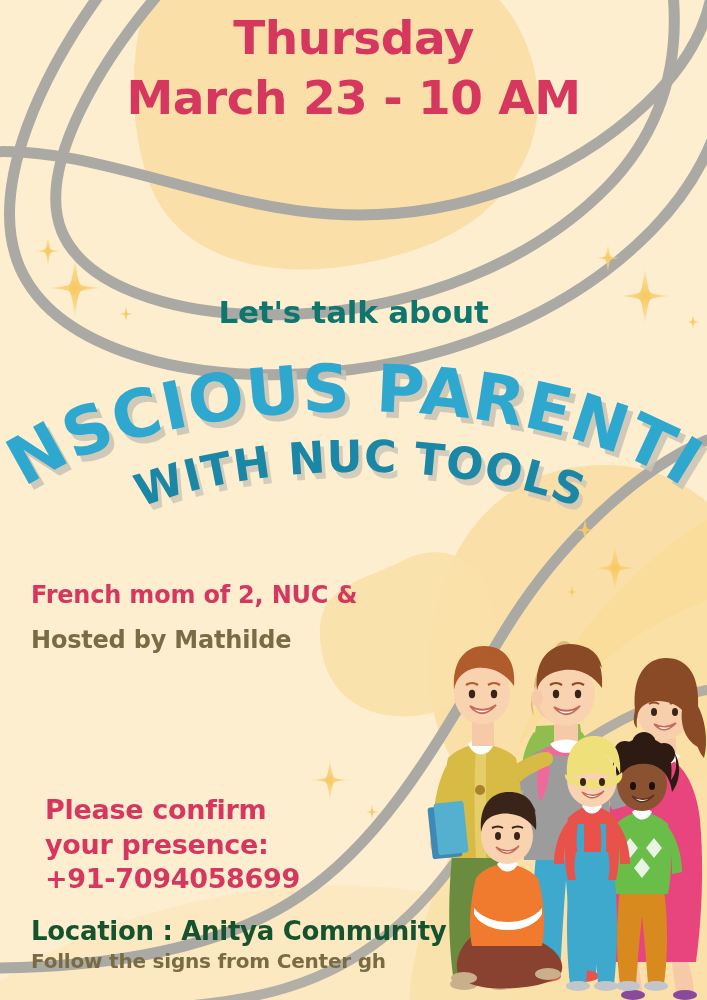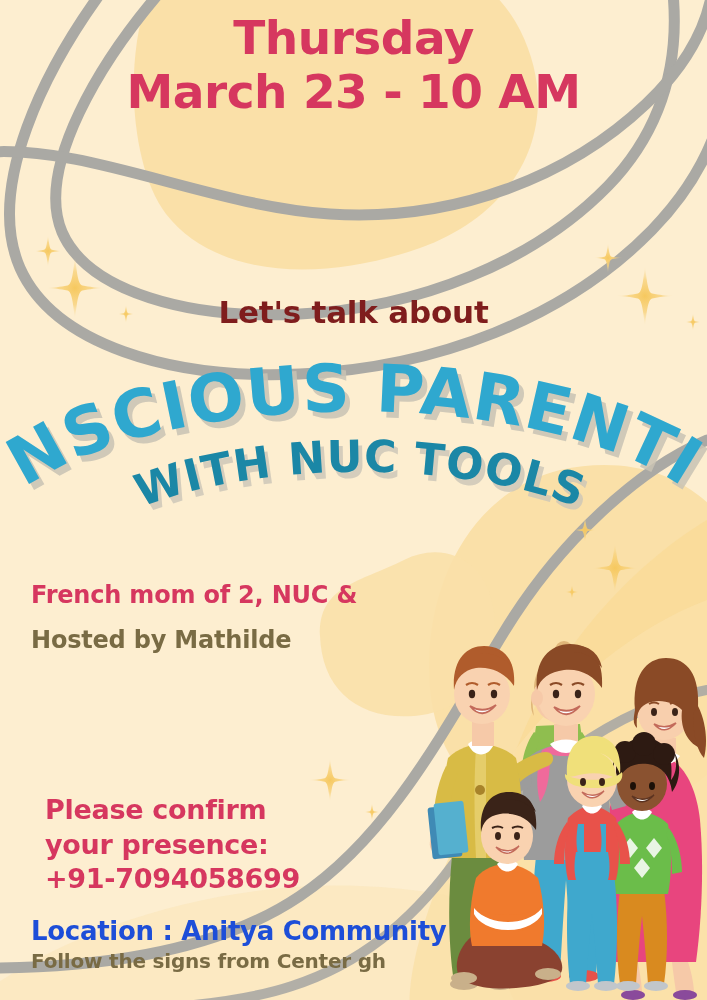--- a/index.html
+++ b/index.html
@@ -34,33 +34,33 @@
   }
   .date-line {
     font-family: "DejaVu Sans", sans-serif;
     font-weight: bold;
     color: #d6375f;
     letter-spacing: -0.5px;
     line-height: 1.02;
     white-space: nowrap;
   }
   .date-line-1 { font-size: 47px; }
-  .date-line-2 { font-size: 47px; margin-top: 6px; }
+  .date-line-2 { font-size: 47px; margin-top: 12px; }
 
   
   .kicker {
     position: absolute;
     left: 0; right: 0;
     top: 294px;
     text-align: center;
     z-index: 6;
     font-family: "DejaVu Sans", sans-serif;
     font-weight: bold;
     font-size: 31px;
-    color: #7f1d1d;
+    color: #0f766e;
     letter-spacing: -0.2px;
   }
 
   
   .arch-wrap {
     position: absolute;
     left: 0;
     top: 330px;
     width: 707px;
     height: 190px;
@@ -155,21 +155,21 @@
     position: absolute;
     left: 31px;
     top: 916px;
     z-index: 6;
     width: 470px;
   }
   .location-main {
     font-family: "DejaVu Sans", sans-serif;
     font-weight: bold;
     font-size: 26px;
-    color: #1d4ed8;
+    color: #14532d;
     letter-spacing: -0.3px;
     white-space: nowrap;
   }
   .location-sub {
     font-family: "DejaVu Sans", sans-serif;
     font-weight: bold;
     font-size: 20px;
     color: #796b44;
     margin-top: 3px;
     letter-spacing: -0.2px;

